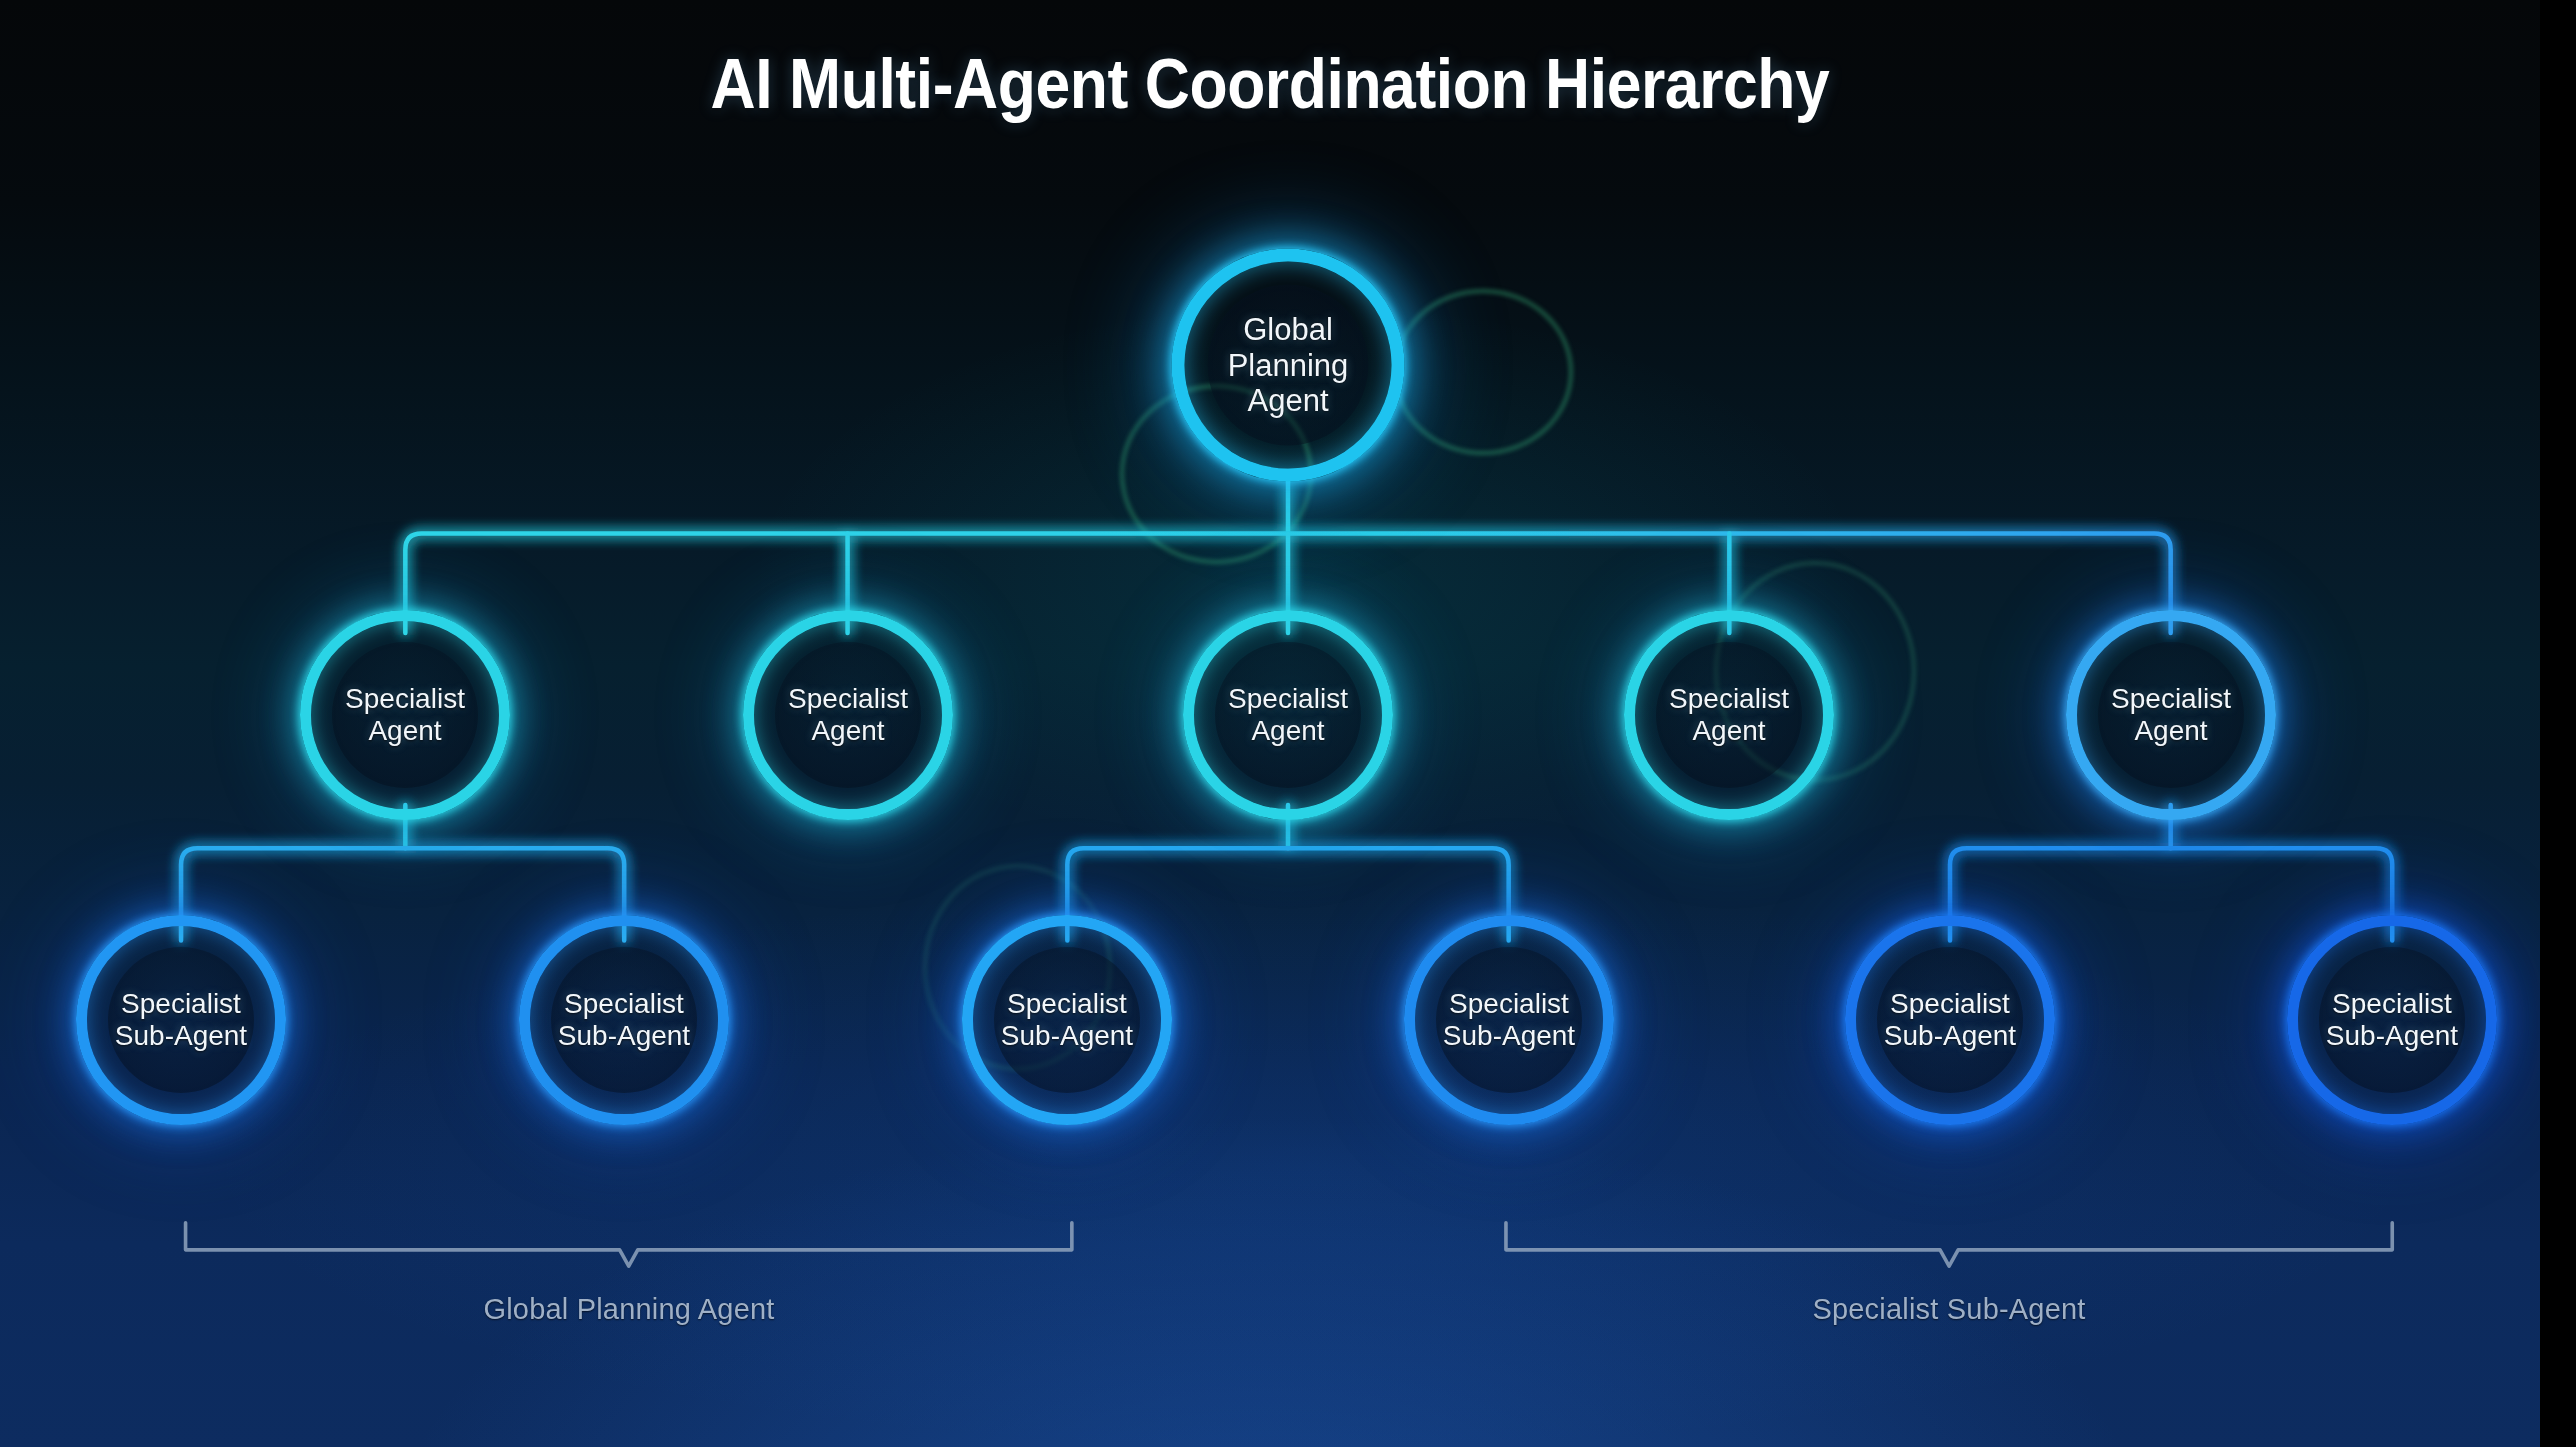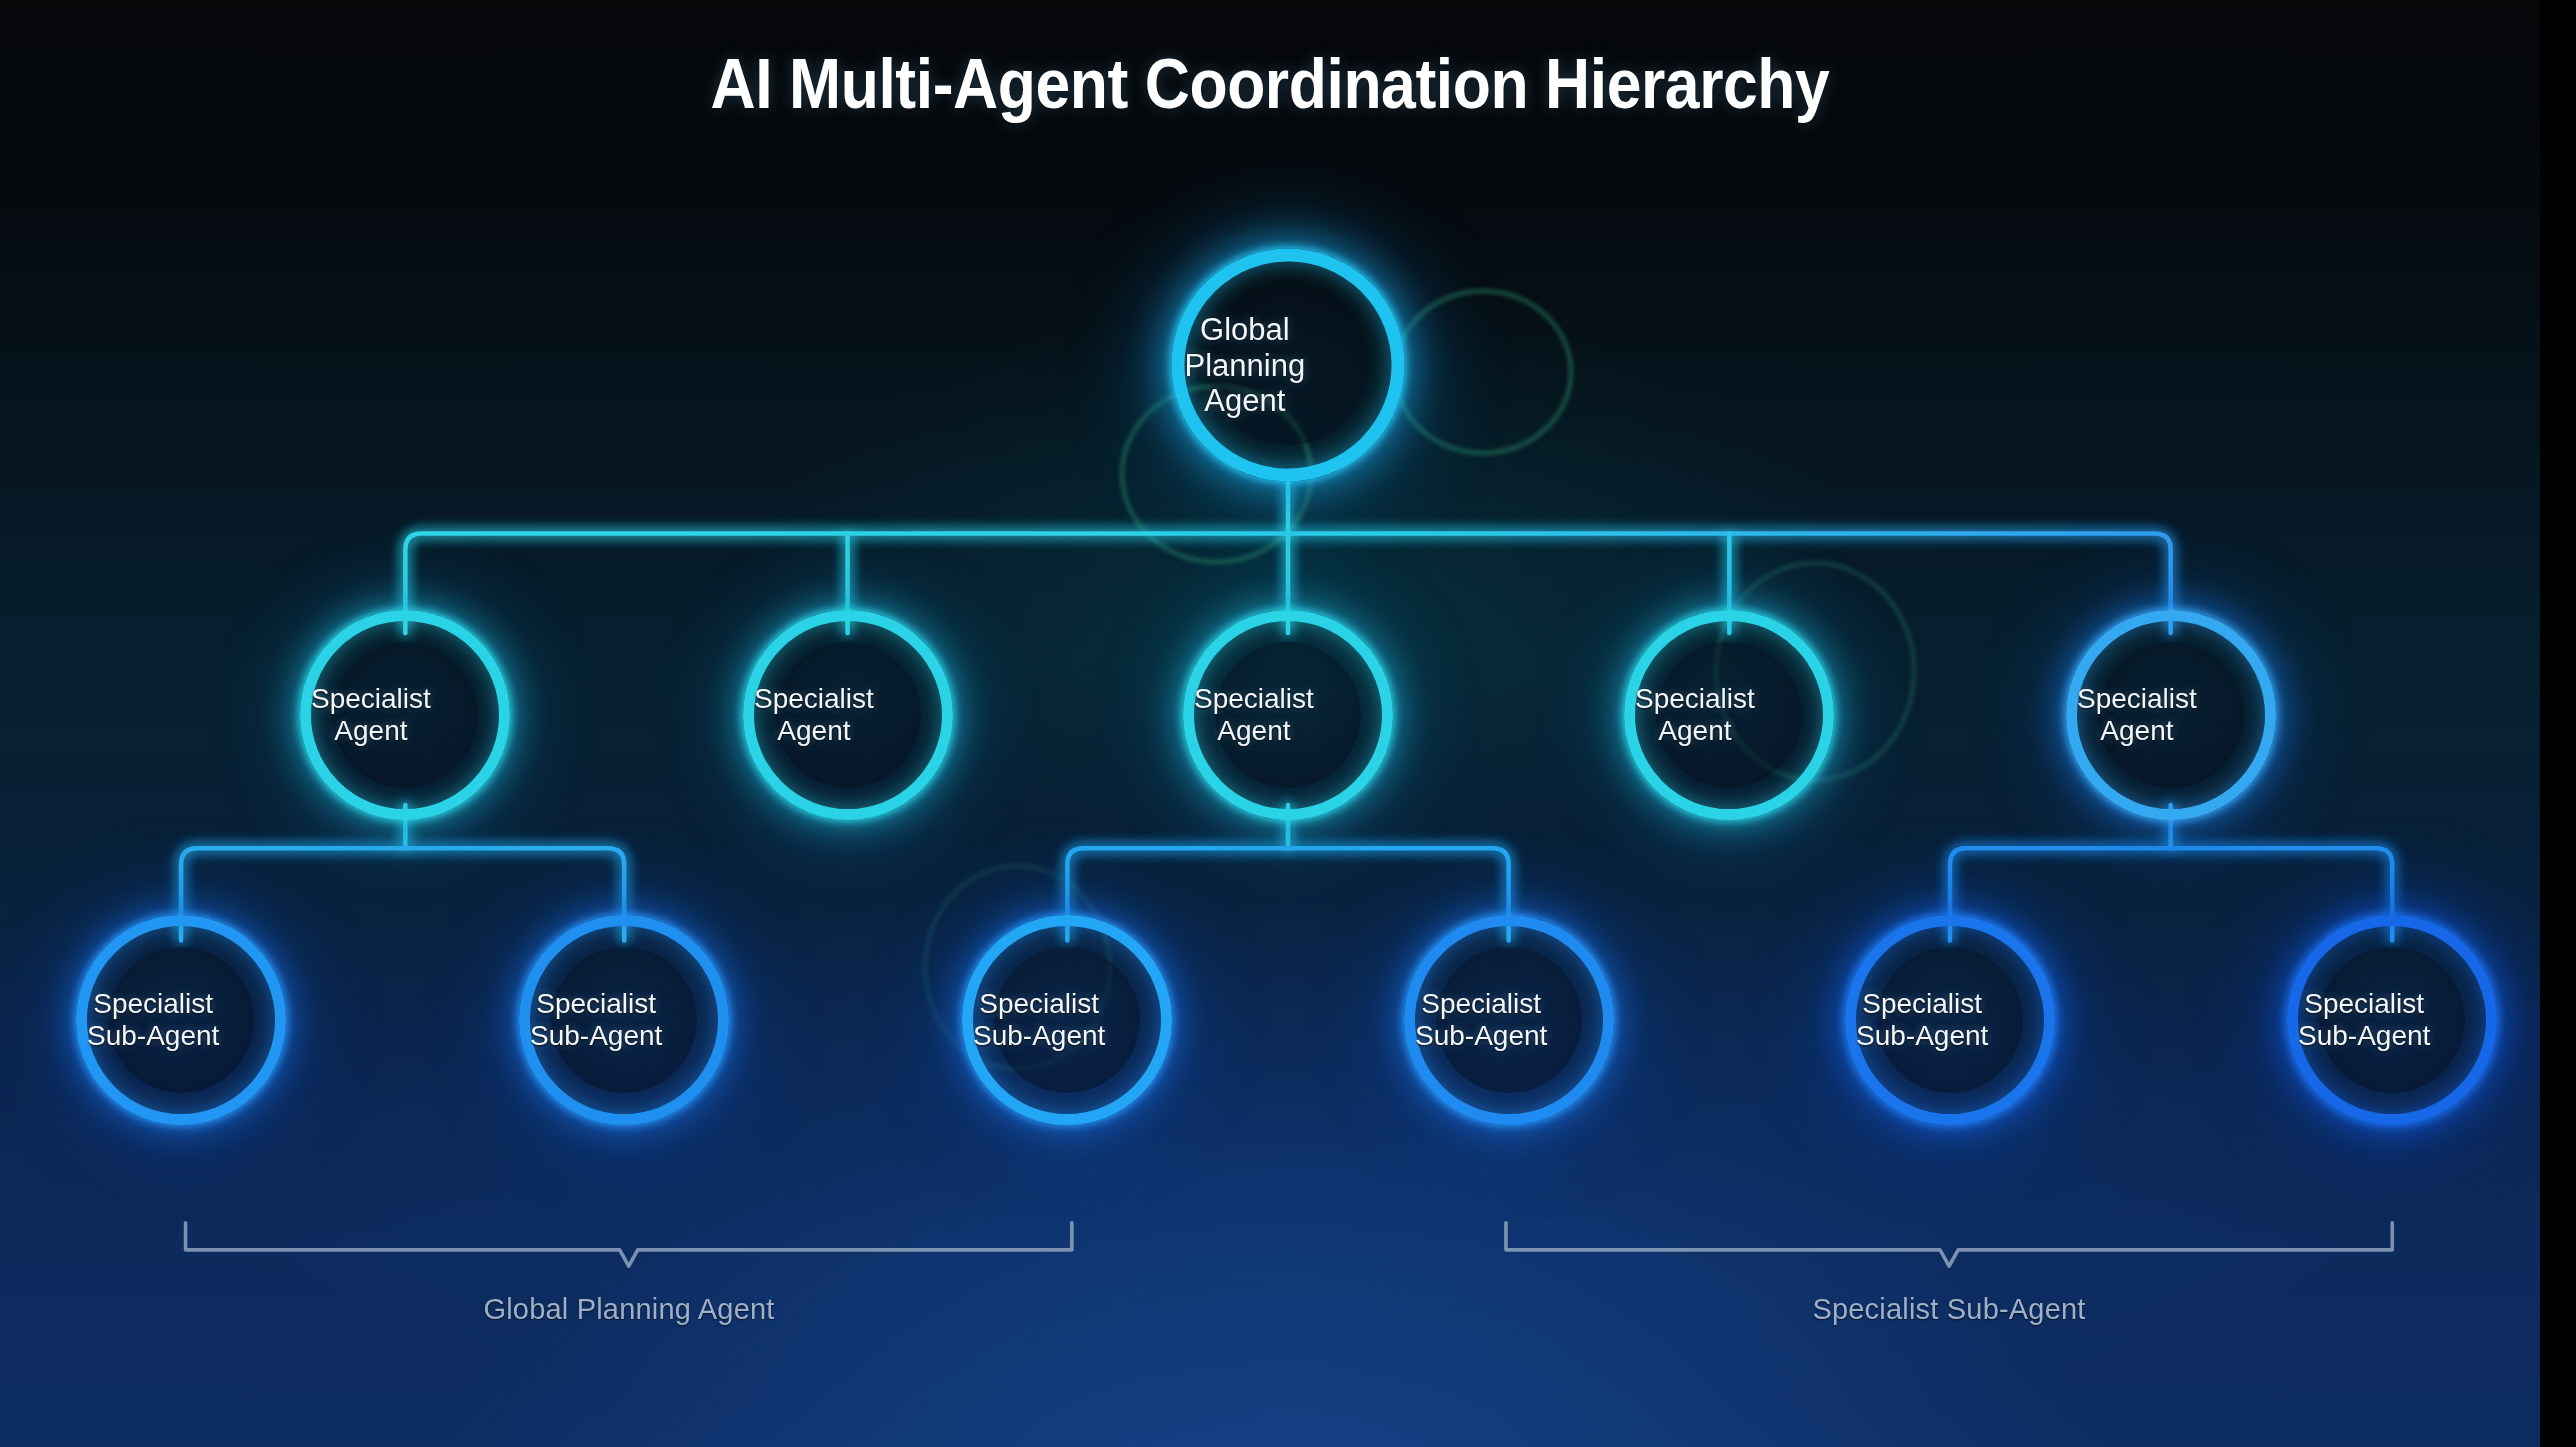--- a/index.html
+++ b/index.html
@@ -70,20 +70,21 @@
     filter: blur(2px);
   }
 
   
   .node {
     position: absolute;
     border-radius: 50%;
     box-sizing: border-box;
     display: flex;
     align-items: center;
+    justify-content: center;
     text-align: center;
     color: #f2f7fb;
     line-height: 1.16;
     text-shadow: 0 0.9px 2.7px rgba(0,0,0,0.85), 0 0 9px rgba(160,220,255,0.35);
     transform: translate(-50%, -50%);
   }
   .node .lbl { position: relative; z-index: 2; white-space: pre-line; }
   .node::after {
     content: "";
     position: absolute;

